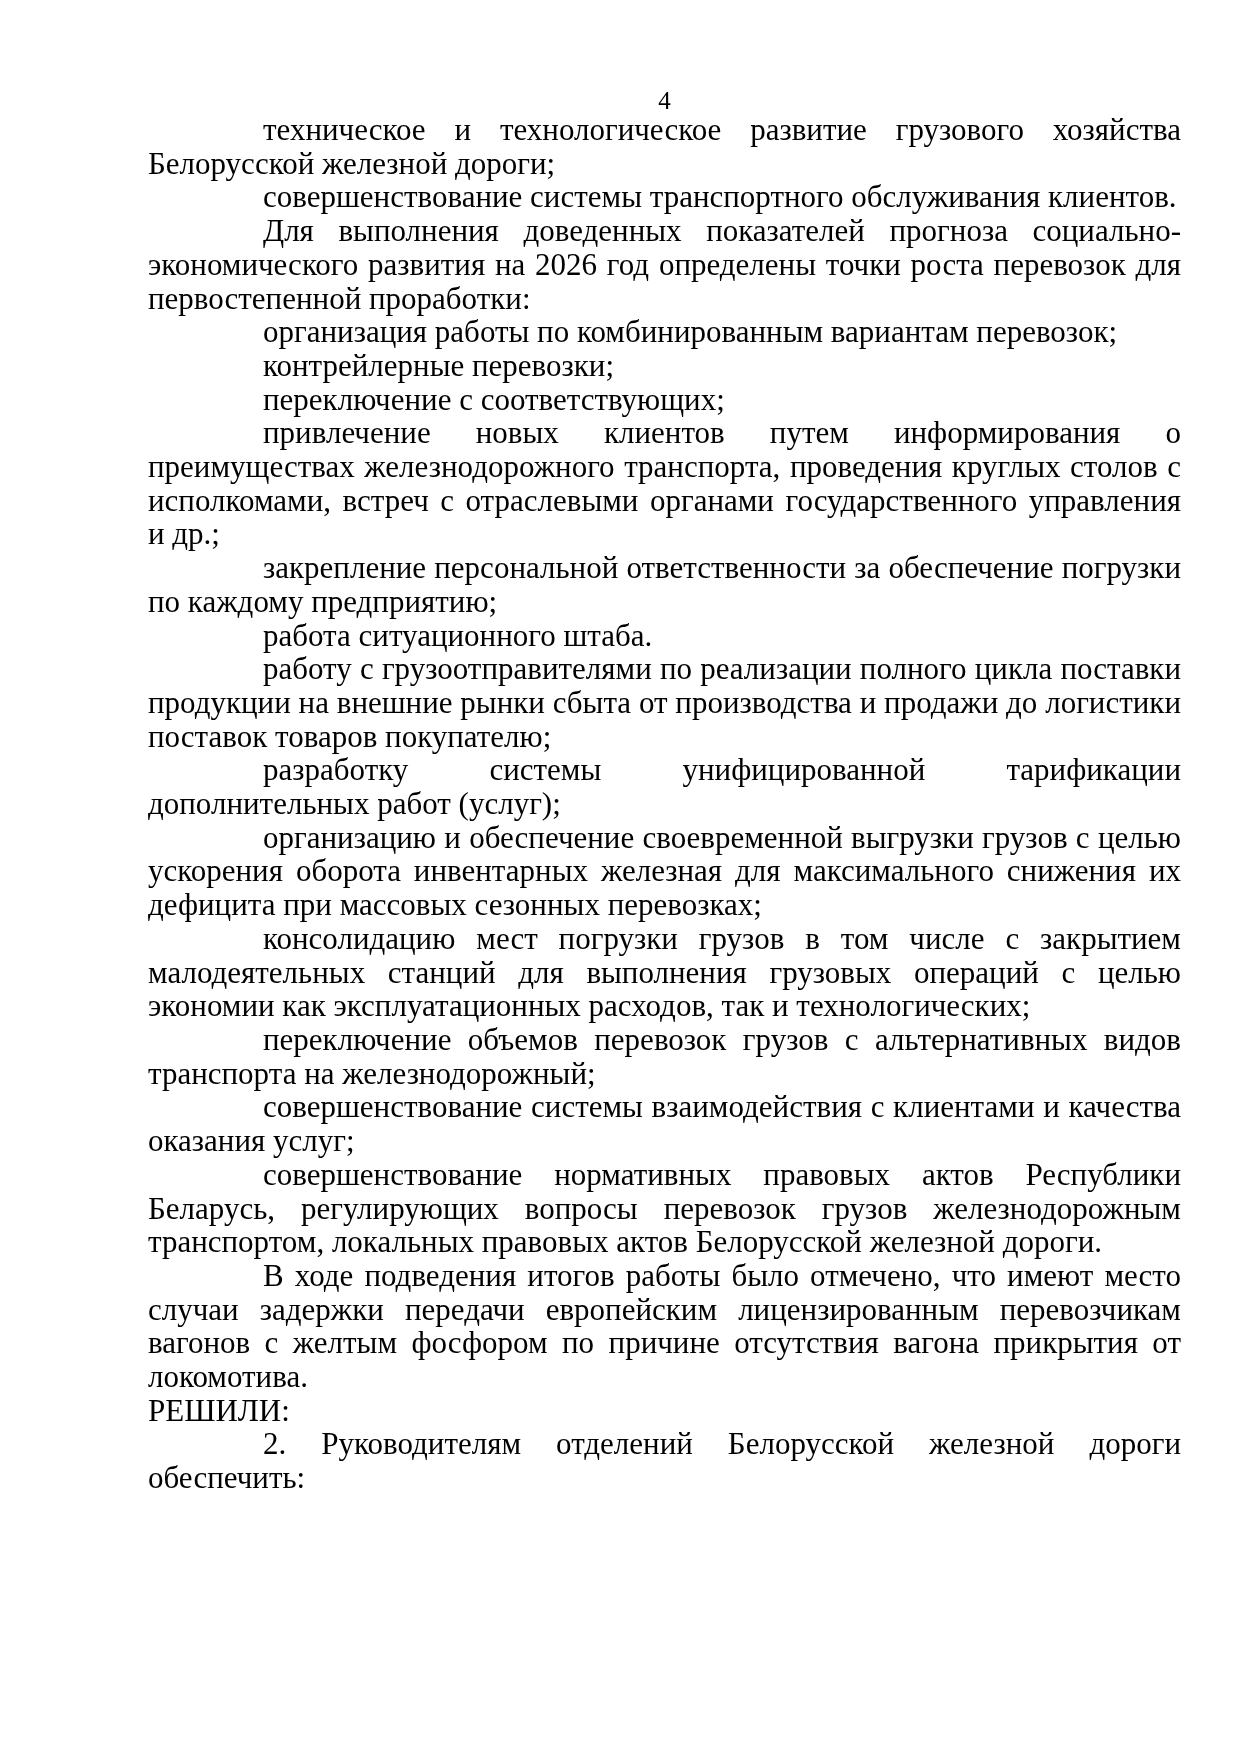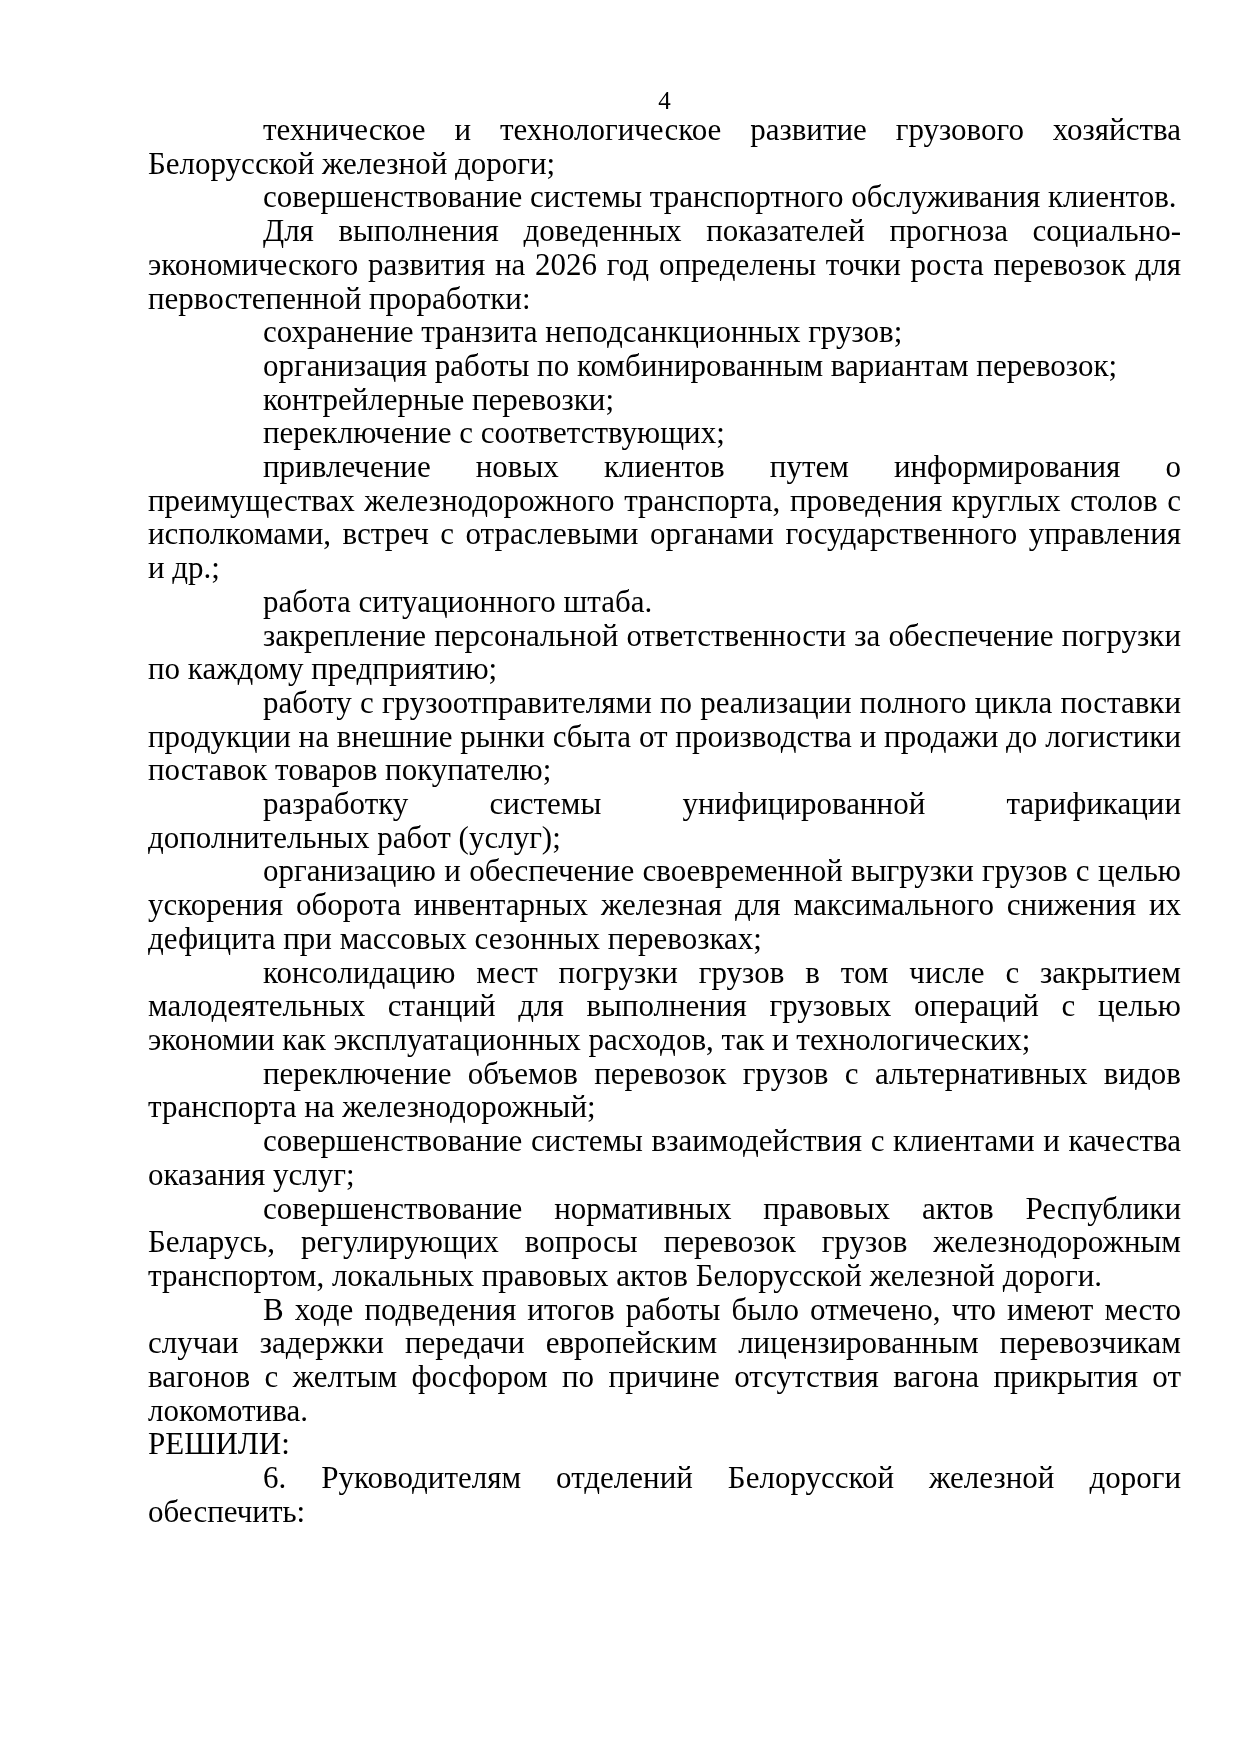--- a/index.html
+++ b/index.html
@@ -48,31 +48,30 @@
 <body>
 
 <div class="page">
   <header class="page-header">
     <span>4</span>
   </header>
   <main class="content">
       <p class="para indent">техническое и технологическое развитие грузового хозяйства Белорусской железной дороги;</p>
       <p class="para indent">совершенствование системы транспортного обслуживания клиентов.</p>
       <p class="para indent">Для выполнения доведенных показателей прогноза социально-экономического развития на 2026 год определены точки роста перевозок для первостепенной проработки:</p>
-      <p class="para indent">сохранение транзита неподсанкционных грузов;</p>
       <p class="para indent">организация работы по комбинированным вариантам перевозок;</p>
       <p class="para indent">контрейлерные перевозки;</p>
       <p class="para indent">переключение с соответствующих;</p>
       <p class="para indent">привлечение новых клиентов путем информирования о преимуществах железнодорожного транспорта, проведения круглых столов с исполкомами, встреч с отраслевыми органами государственного управления и др.;</p>
+      <p class="para indent">закрепление персональной ответственности за обеспечение погрузки по каждому предприятию;</p>
       <p class="para indent">работа ситуационного штаба.</p>
-      <p class="para indent">закрепление персональной ответственности за обеспечение погрузки по каждому предприятию;</p>
       <p class="para indent">работу с грузоотправителями по реализации полного цикла поставки продукции на внешние рынки сбыта от производства и продажи до логистики поставок товаров покупателю;</p>
       <p class="para indent">разработку системы унифицированной тарификации дополнительных работ (услуг);</p>
       <p class="para indent">организацию и обеспечение своевременной выгрузки грузов с целью ускорения оборота инвентарных железная для максимального снижения их дефицита при массовых сезонных перевозках;</p>
       <p class="para indent">консолидацию мест погрузки грузов в том числе с закрытием малодеятельных станций для выполнения грузовых операций с целью экономии как эксплуатационных расходов, так и технологических;</p>
       <p class="para indent">переключение объемов перевозок грузов с альтернативных видов транспорта на железнодорожный;</p>
       <p class="para indent">совершенствование системы взаимодействия с клиентами и качества оказания услуг;</p>
       <p class="para indent">совершенствование нормативных правовых актов Республики Беларусь, регулирующих вопросы перевозок грузов железнодорожным транспортом, локальных правовых актов Белорусской железной дороги.</p>
       <p class="para indent">В ходе подведения итогов работы было отмечено, что имеют место случаи задержки передачи европейским лицензированным перевозчикам вагонов с желтым фосфором по причине отсутствия вагона прикрытия от локомотива.</p>
       <p class="para flush">РЕШИЛИ:</p>
-      <p class="para indent">6. Руководителям отделений Белорусской железной дороги обеспечить:</p>
+      <p class="para indent">2. Руководителям отделений Белорусской железной дороги обеспечить:</p>
     </main>
 </div>
 
 </body></html>

